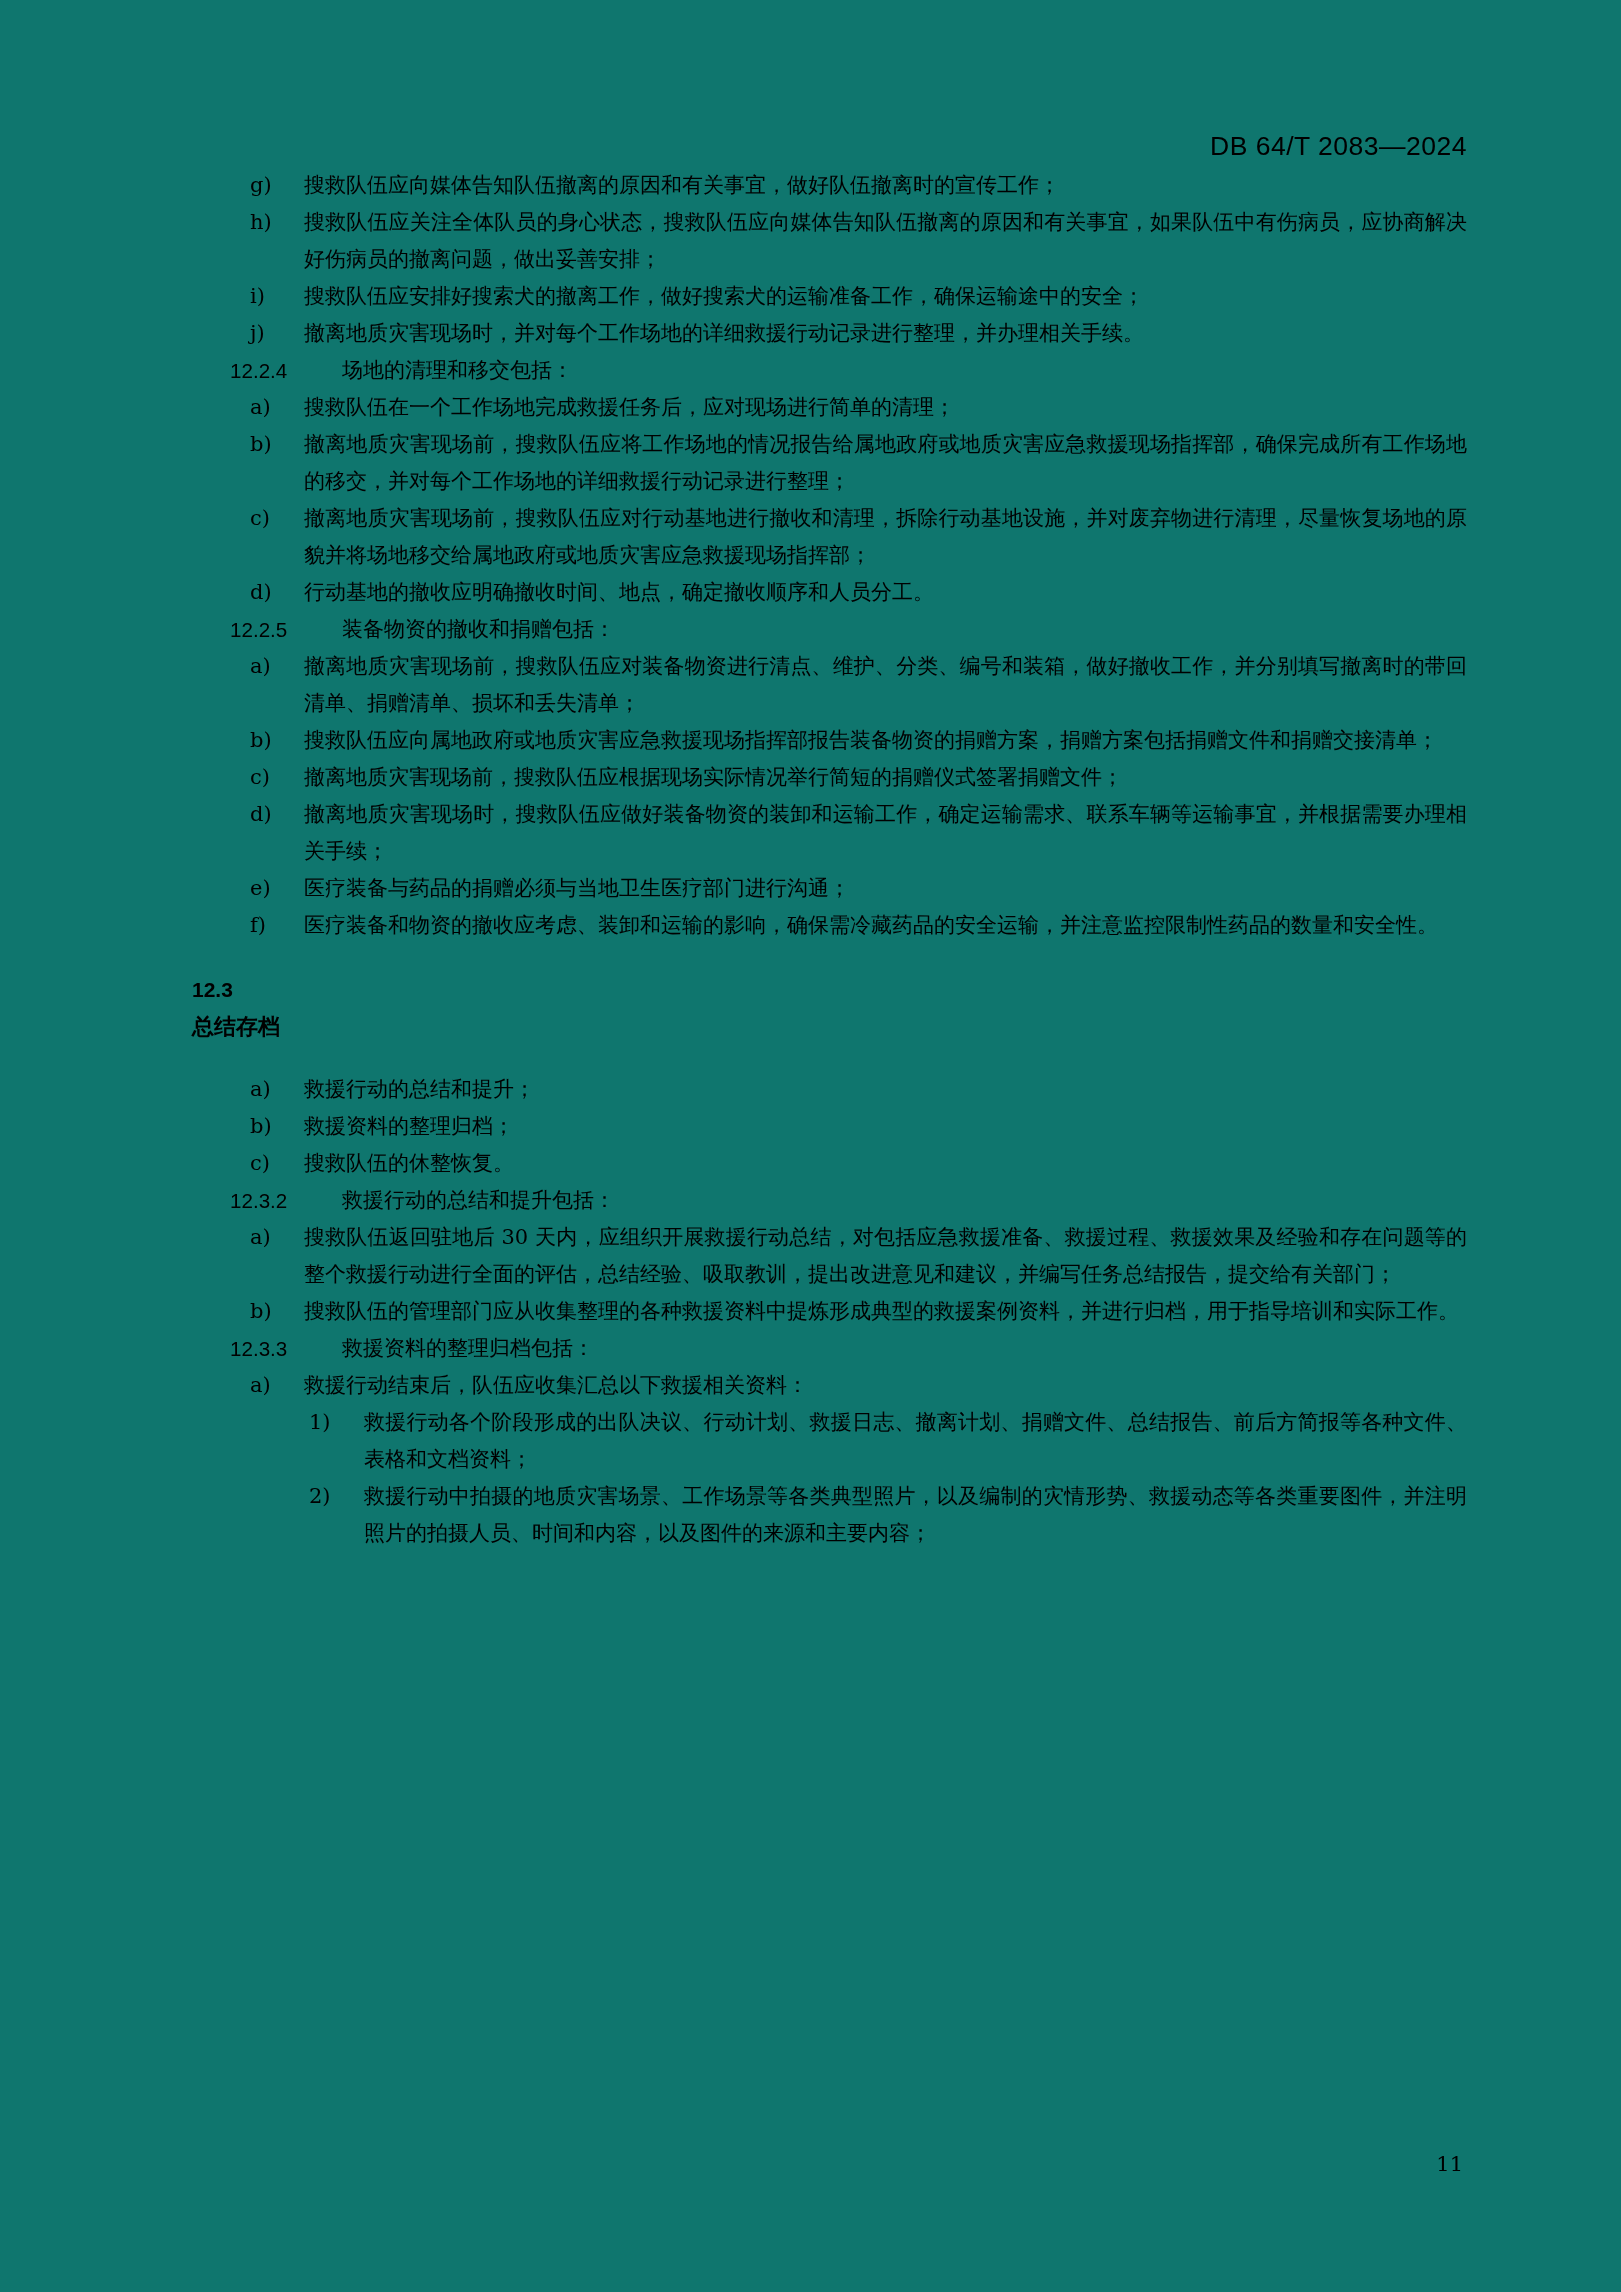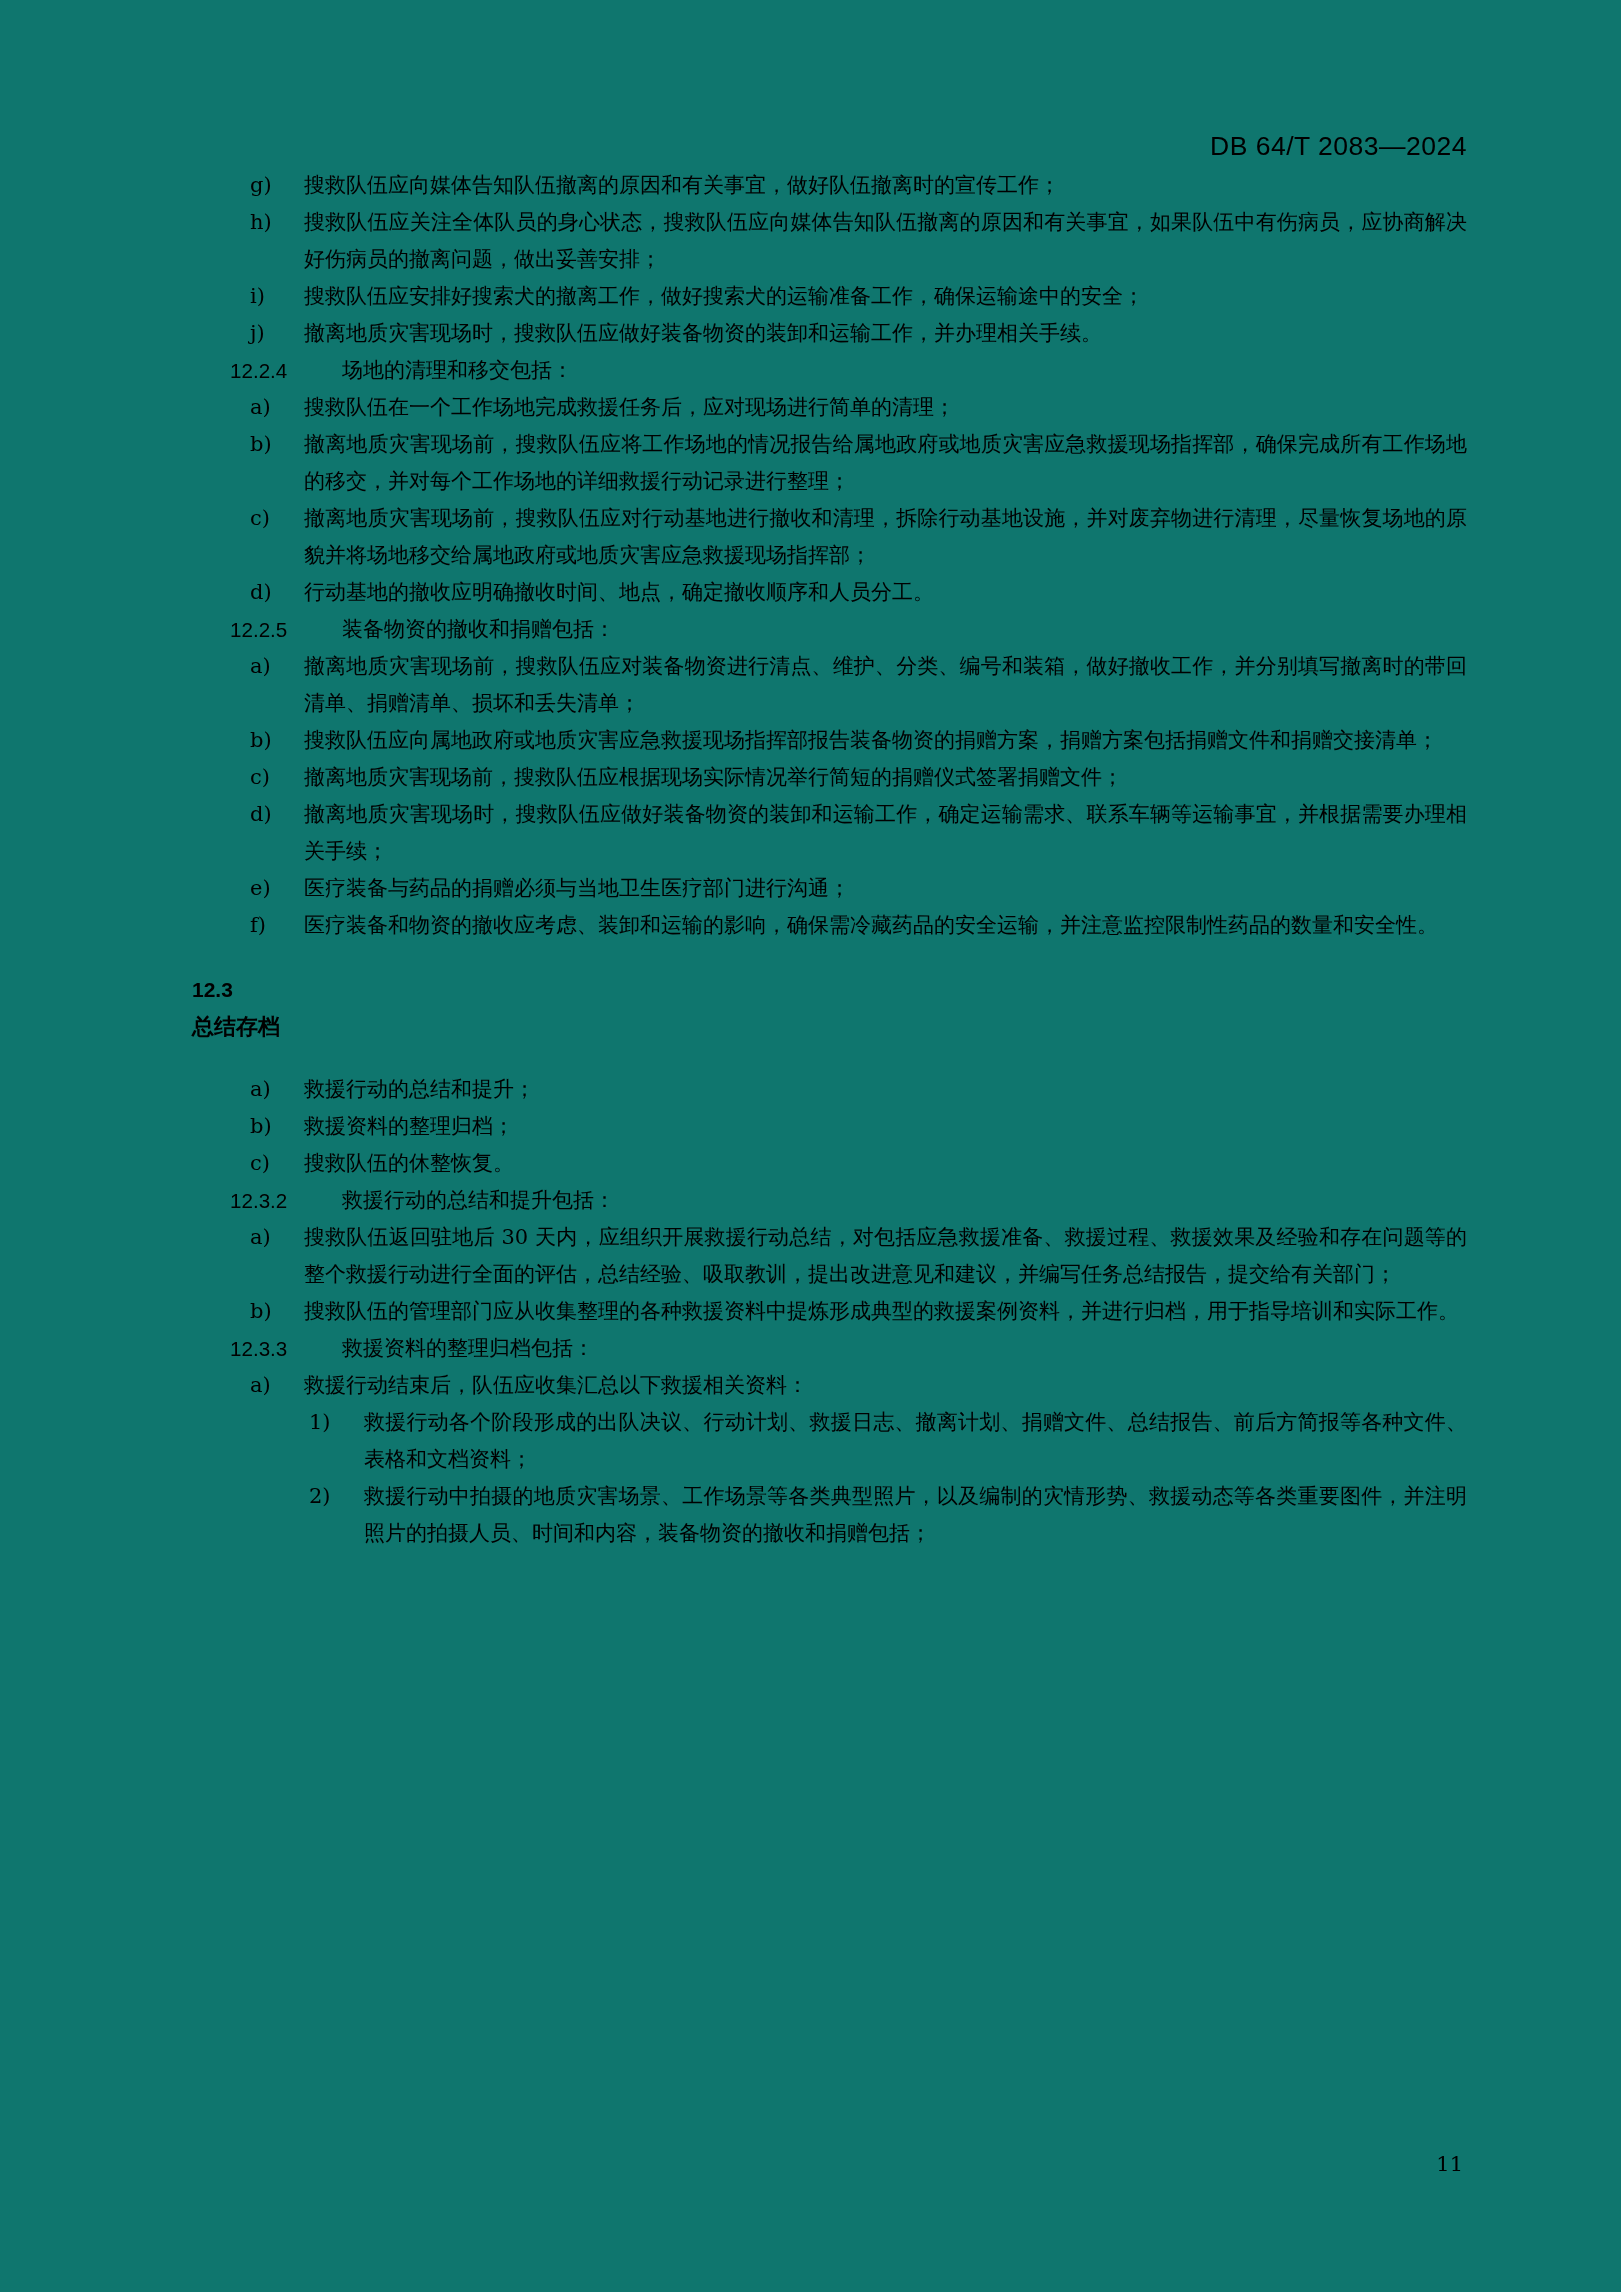--- a/index.html
+++ b/index.html
@@ -101,21 +101,21 @@
       <div class="block li">
         <span class="lbl">h)</span>
         <span class="txt">搜救队伍应关注全体队员的身心状态，搜救队伍应向媒体告知队伍撤离的原因和有关事宜，如果队伍中有伤病员，应协商解决好伤病员的撤离问题，做出妥善安排；</span>
       </div>
       <div class="block li">
         <span class="lbl">i)</span>
         <span class="txt">搜救队伍应安排好搜索犬的撤离工作，做好搜索犬的运输准备工作，确保运输途中的安全；</span>
       </div>
       <div class="block li">
         <span class="lbl">j)</span>
-        <span class="txt">撤离地质灾害现场时，搜救队伍应做好装备物资的装卸和运输工作，并办理相关手续。</span>
+        <span class="txt">撤离地质灾害现场时，并对每个工作场地的详细救援行动记录进行整理，并办理相关手续。</span>
       </div>
       <div class="block clause">
         <span class="lbl">12.2.4</span>
         <span class="txt">场地的清理和移交包括：</span>
       </div>
       <div class="block li">
         <span class="lbl">a)</span>
         <span class="txt">搜救队伍在一个工作场地完成救援任务后，应对现场进行简单的清理；</span>
       </div>
       <div class="block li">
@@ -193,19 +193,19 @@
       <div class="block li">
         <span class="lbl">a)</span>
         <span class="txt">救援行动结束后，队伍应收集汇总以下救援相关资料：</span>
       </div>
       <div class="block li2">
         <span class="lbl">1)</span>
         <span class="txt">救援行动各个阶段形成的出队决议、行动计划、救援日志、撤离计划、捐赠文件、总结报告、前后方简报等各种文件、表格和文档资料；</span>
       </div>
       <div class="block li2">
         <span class="lbl">2)</span>
-        <span class="txt">救援行动中拍摄的地质灾害场景、工作场景等各类典型照片，以及编制的灾情形势、救援动态等各类重要图件，并注明照片的拍摄人员、时间和内容，装备物资的撤收和捐赠包括；</span>
+        <span class="txt">救援行动中拍摄的地质灾害场景、工作场景等各类典型照片，以及编制的灾情形势、救援动态等各类重要图件，并注明照片的拍摄人员、时间和内容，以及图件的来源和主要内容；</span>
       </div>
     </div>
 
   <div class="page-number">11</div>
 </div>
 
 
 </body></html>

